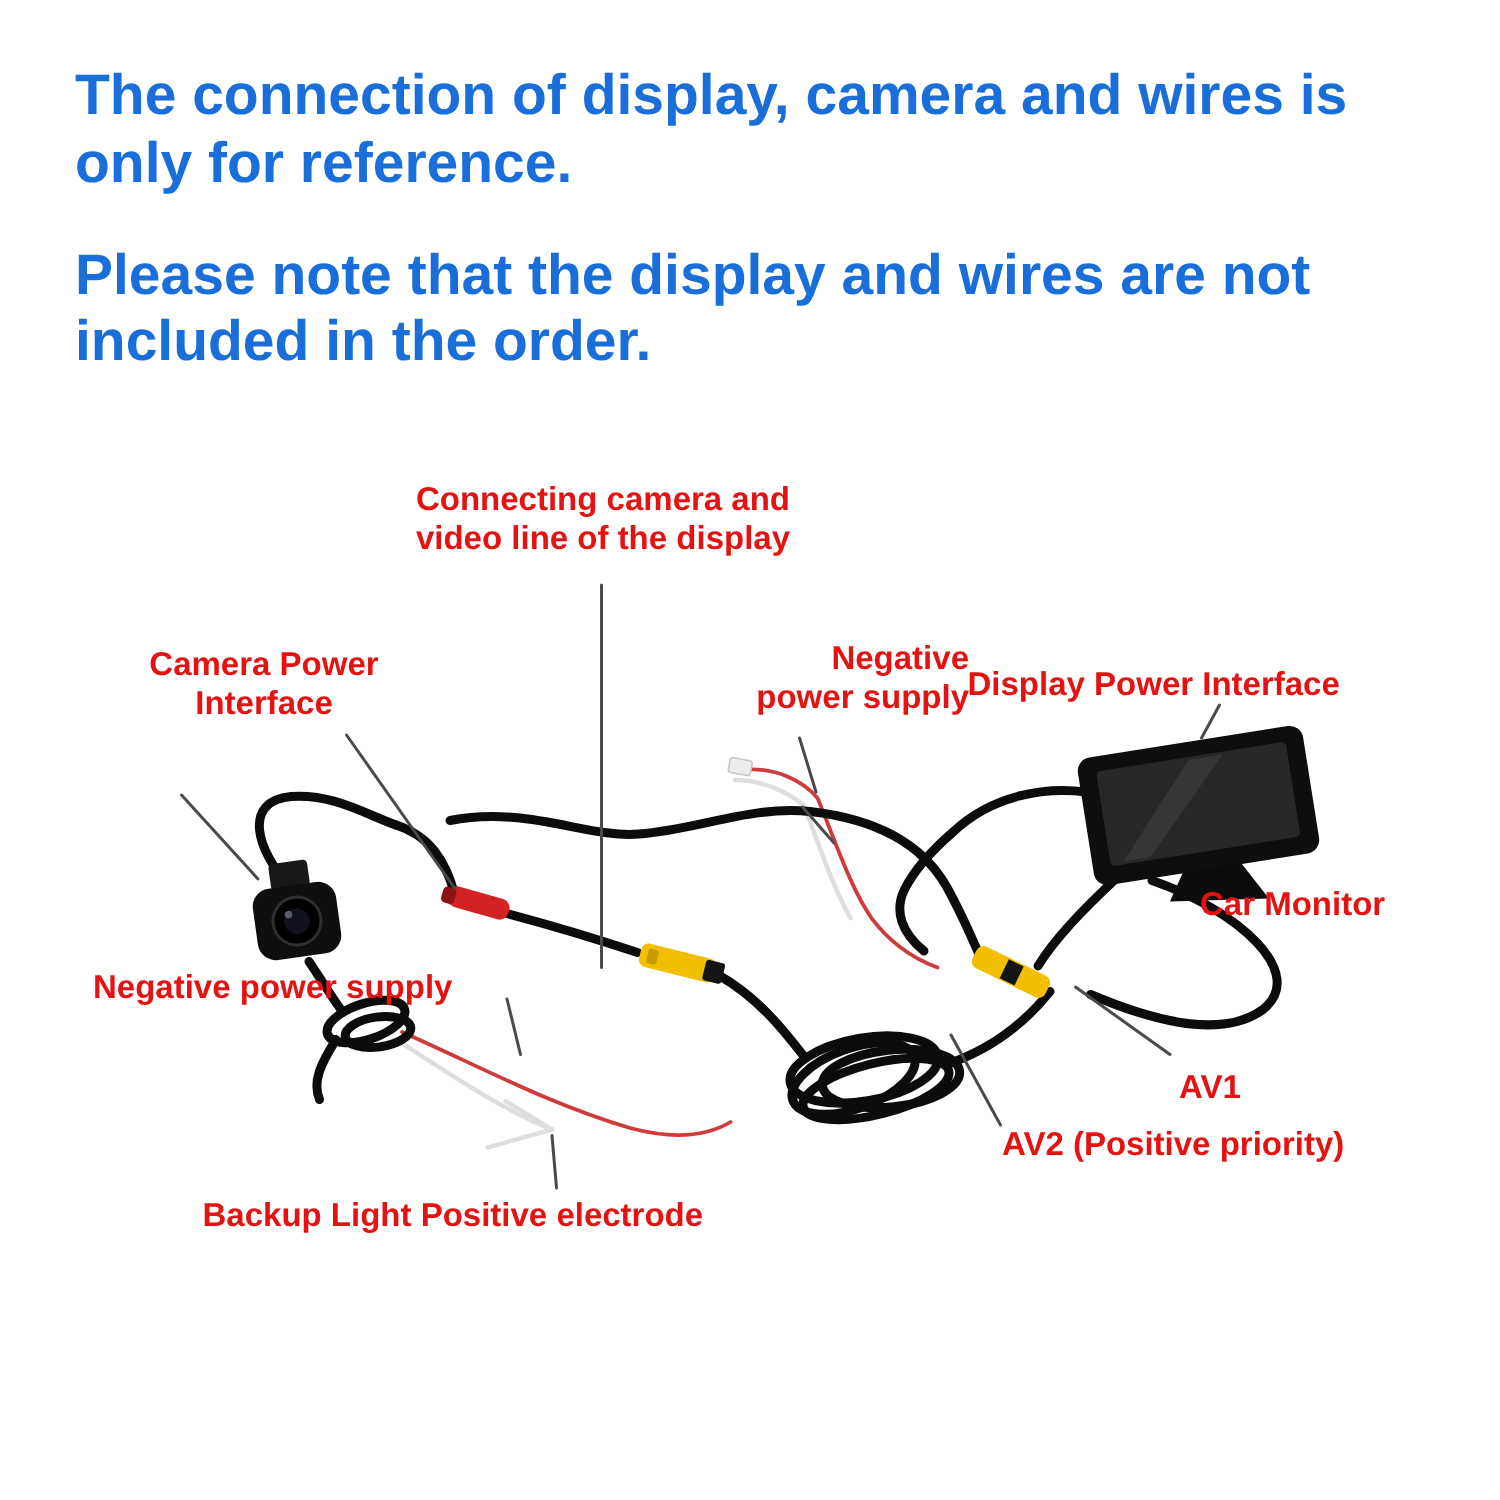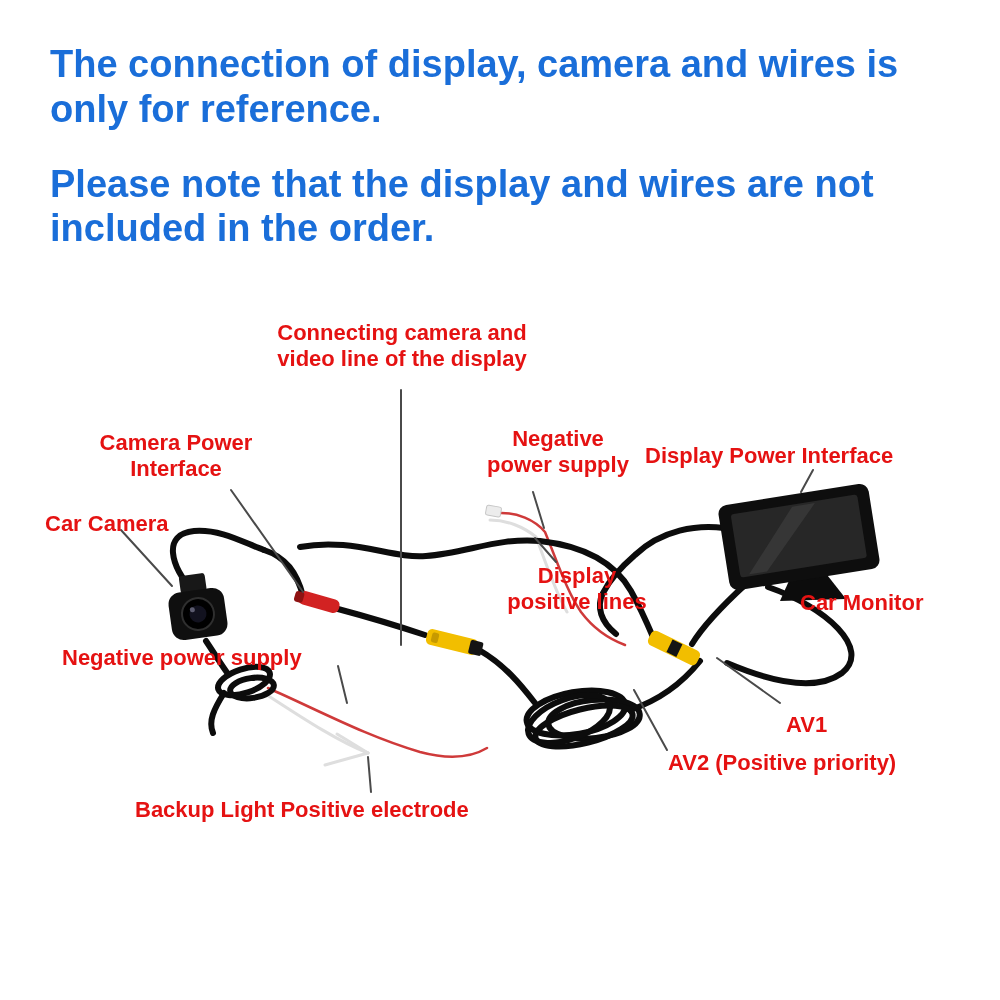--- a/index.html
+++ b/index.html
@@ -111,29 +111,26 @@
     <path class="leader" d="M667,750 L634,690"></path>
     <path class="leader" d="M371,792 L368,757"></path>
   </svg>
 
   <div class="label center" style="left:222px; top:320px; width:360px;">Connecting camera and
 video line of the display</div>
 
   <div class="label center" style="left:56px; top:430px; width:240px;">Camera Power
 Interface</div>
 
-  <div class="label center" style="left:448px; top:426px; width:220px;">Negative
+  <div class="label center" style="left:426px; top:426px; width:220px;text-align:right;">Negative
 power supply</div>
 
   <div class="label" style="left:645px; top:443px;">Display Power Interface</div>
 
-  <div class="label" style="left:45px; top:511px;">Car Camera</div>
 
-  <div class="label center" style="left:467px; top:563px; width:220px;">Display
-positive lines</div>
 
   <div class="label" style="left:800px; top:590px;">Car Monitor</div>
 
   <div class="label" style="left:62px; top:645px;">Negative power supply</div>
 
   <div class="label" style="left:786px; top:712px;">AV1</div>
 
   <div class="label" style="left:668px; top:750px;">AV2 (Positive priority)</div>
 
   <div class="label" style="left:135px; top:797px;">Backup Light Positive electrode</div>

